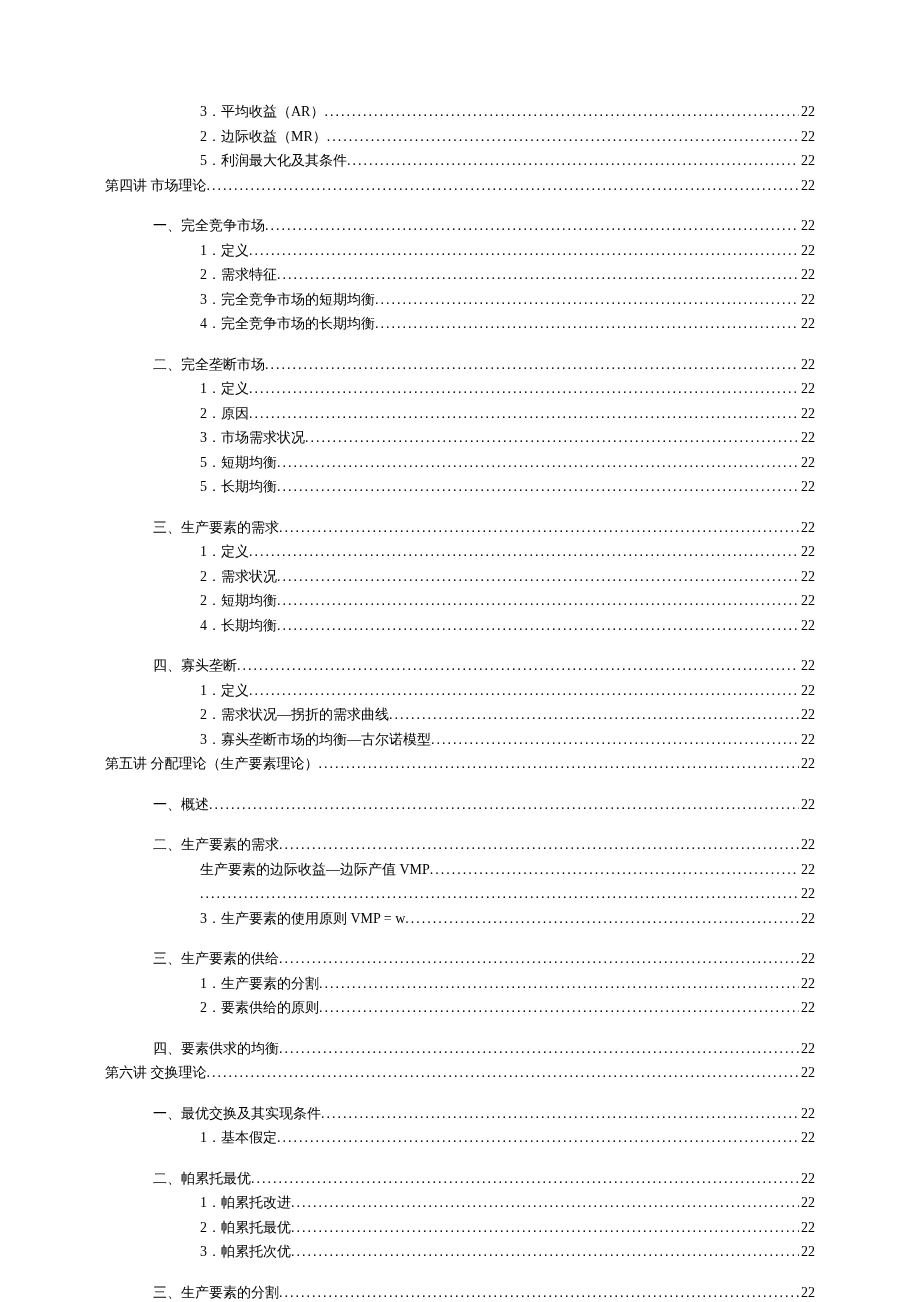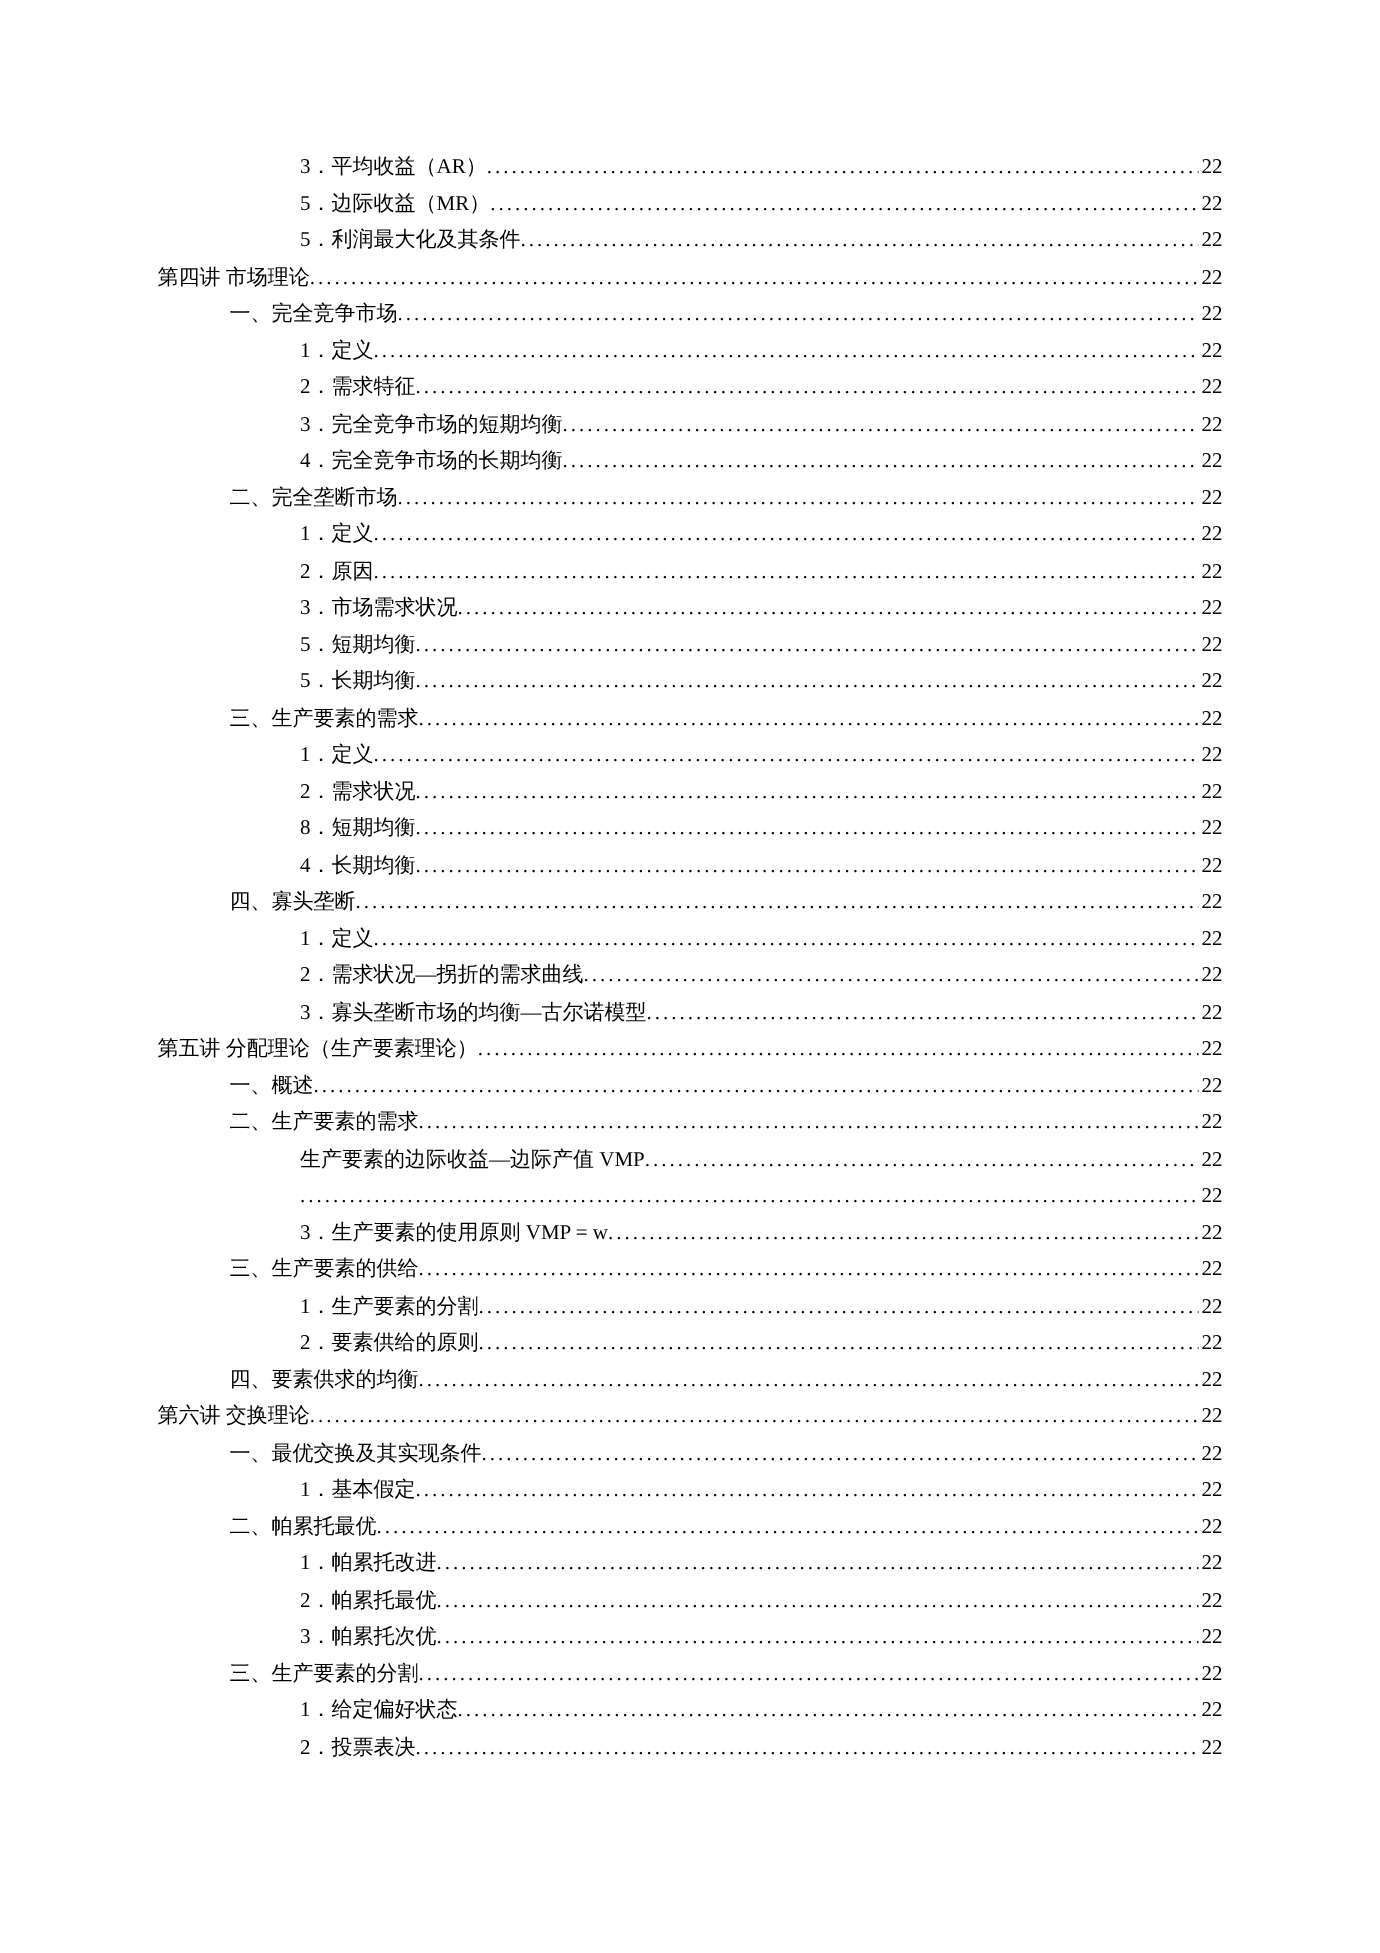--- a/index.html
+++ b/index.html
@@ -16,21 +16,21 @@
     padding: 100px 105px 0 105px;
     box-sizing: border-box;
   }
   .toc-line {
     display: flex;
     align-items: baseline;
     line-height: 24.5px;
     white-space: nowrap;
   }
   .indent-0 { padding-left: 0px; }
-  .indent-1 { padding-left: 48px; }
+  .indent-1 { padding-left: 48px; margin-top: 16px; }
   .indent-2 { padding-left: 95px; }
   .label {
     flex: 0 0 auto;
   }
   .dots {
     flex: 1 1 auto;
     overflow: hidden;
     letter-spacing: 2px;
     font-size: 14px;
   }
@@ -47,21 +47,21 @@
 <body>
 
 <div class="page">
   <div id="toc">
       <div class="toc-line indent-2">
         <span class="label">3．平均收益（AR）</span>
         <span class="dots"></span>
         <span class="pagenum">22</span>
       </div>
       <div class="toc-line indent-2">
-        <span class="label">5．边际收益（MR）</span>
+        <span class="label">2．边际收益（MR）</span>
         <span class="dots"></span>
         <span class="pagenum">22</span>
       </div>
       <div class="toc-line indent-2">
         <span class="label">5．利润最大化及其条件</span>
         <span class="dots"></span>
         <span class="pagenum">22</span>
       </div>
       <div class="toc-line indent-0">
         <span class="label">第四讲 市场理论</span>
@@ -132,21 +132,21 @@
         <span class="label">1．定义</span>
         <span class="dots"></span>
         <span class="pagenum">22</span>
       </div>
       <div class="toc-line indent-2">
         <span class="label">2．需求状况</span>
         <span class="dots"></span>
         <span class="pagenum">22</span>
       </div>
       <div class="toc-line indent-2">
-        <span class="label">8．短期均衡</span>
+        <span class="label">2．短期均衡</span>
         <span class="dots"></span>
         <span class="pagenum">22</span>
       </div>
       <div class="toc-line indent-2">
         <span class="label">4．长期均衡</span>
         <span class="dots"></span>
         <span class="pagenum">22</span>
       </div>
       <div class="toc-line indent-1">
         <span class="label">四、寡头垄断</span>

